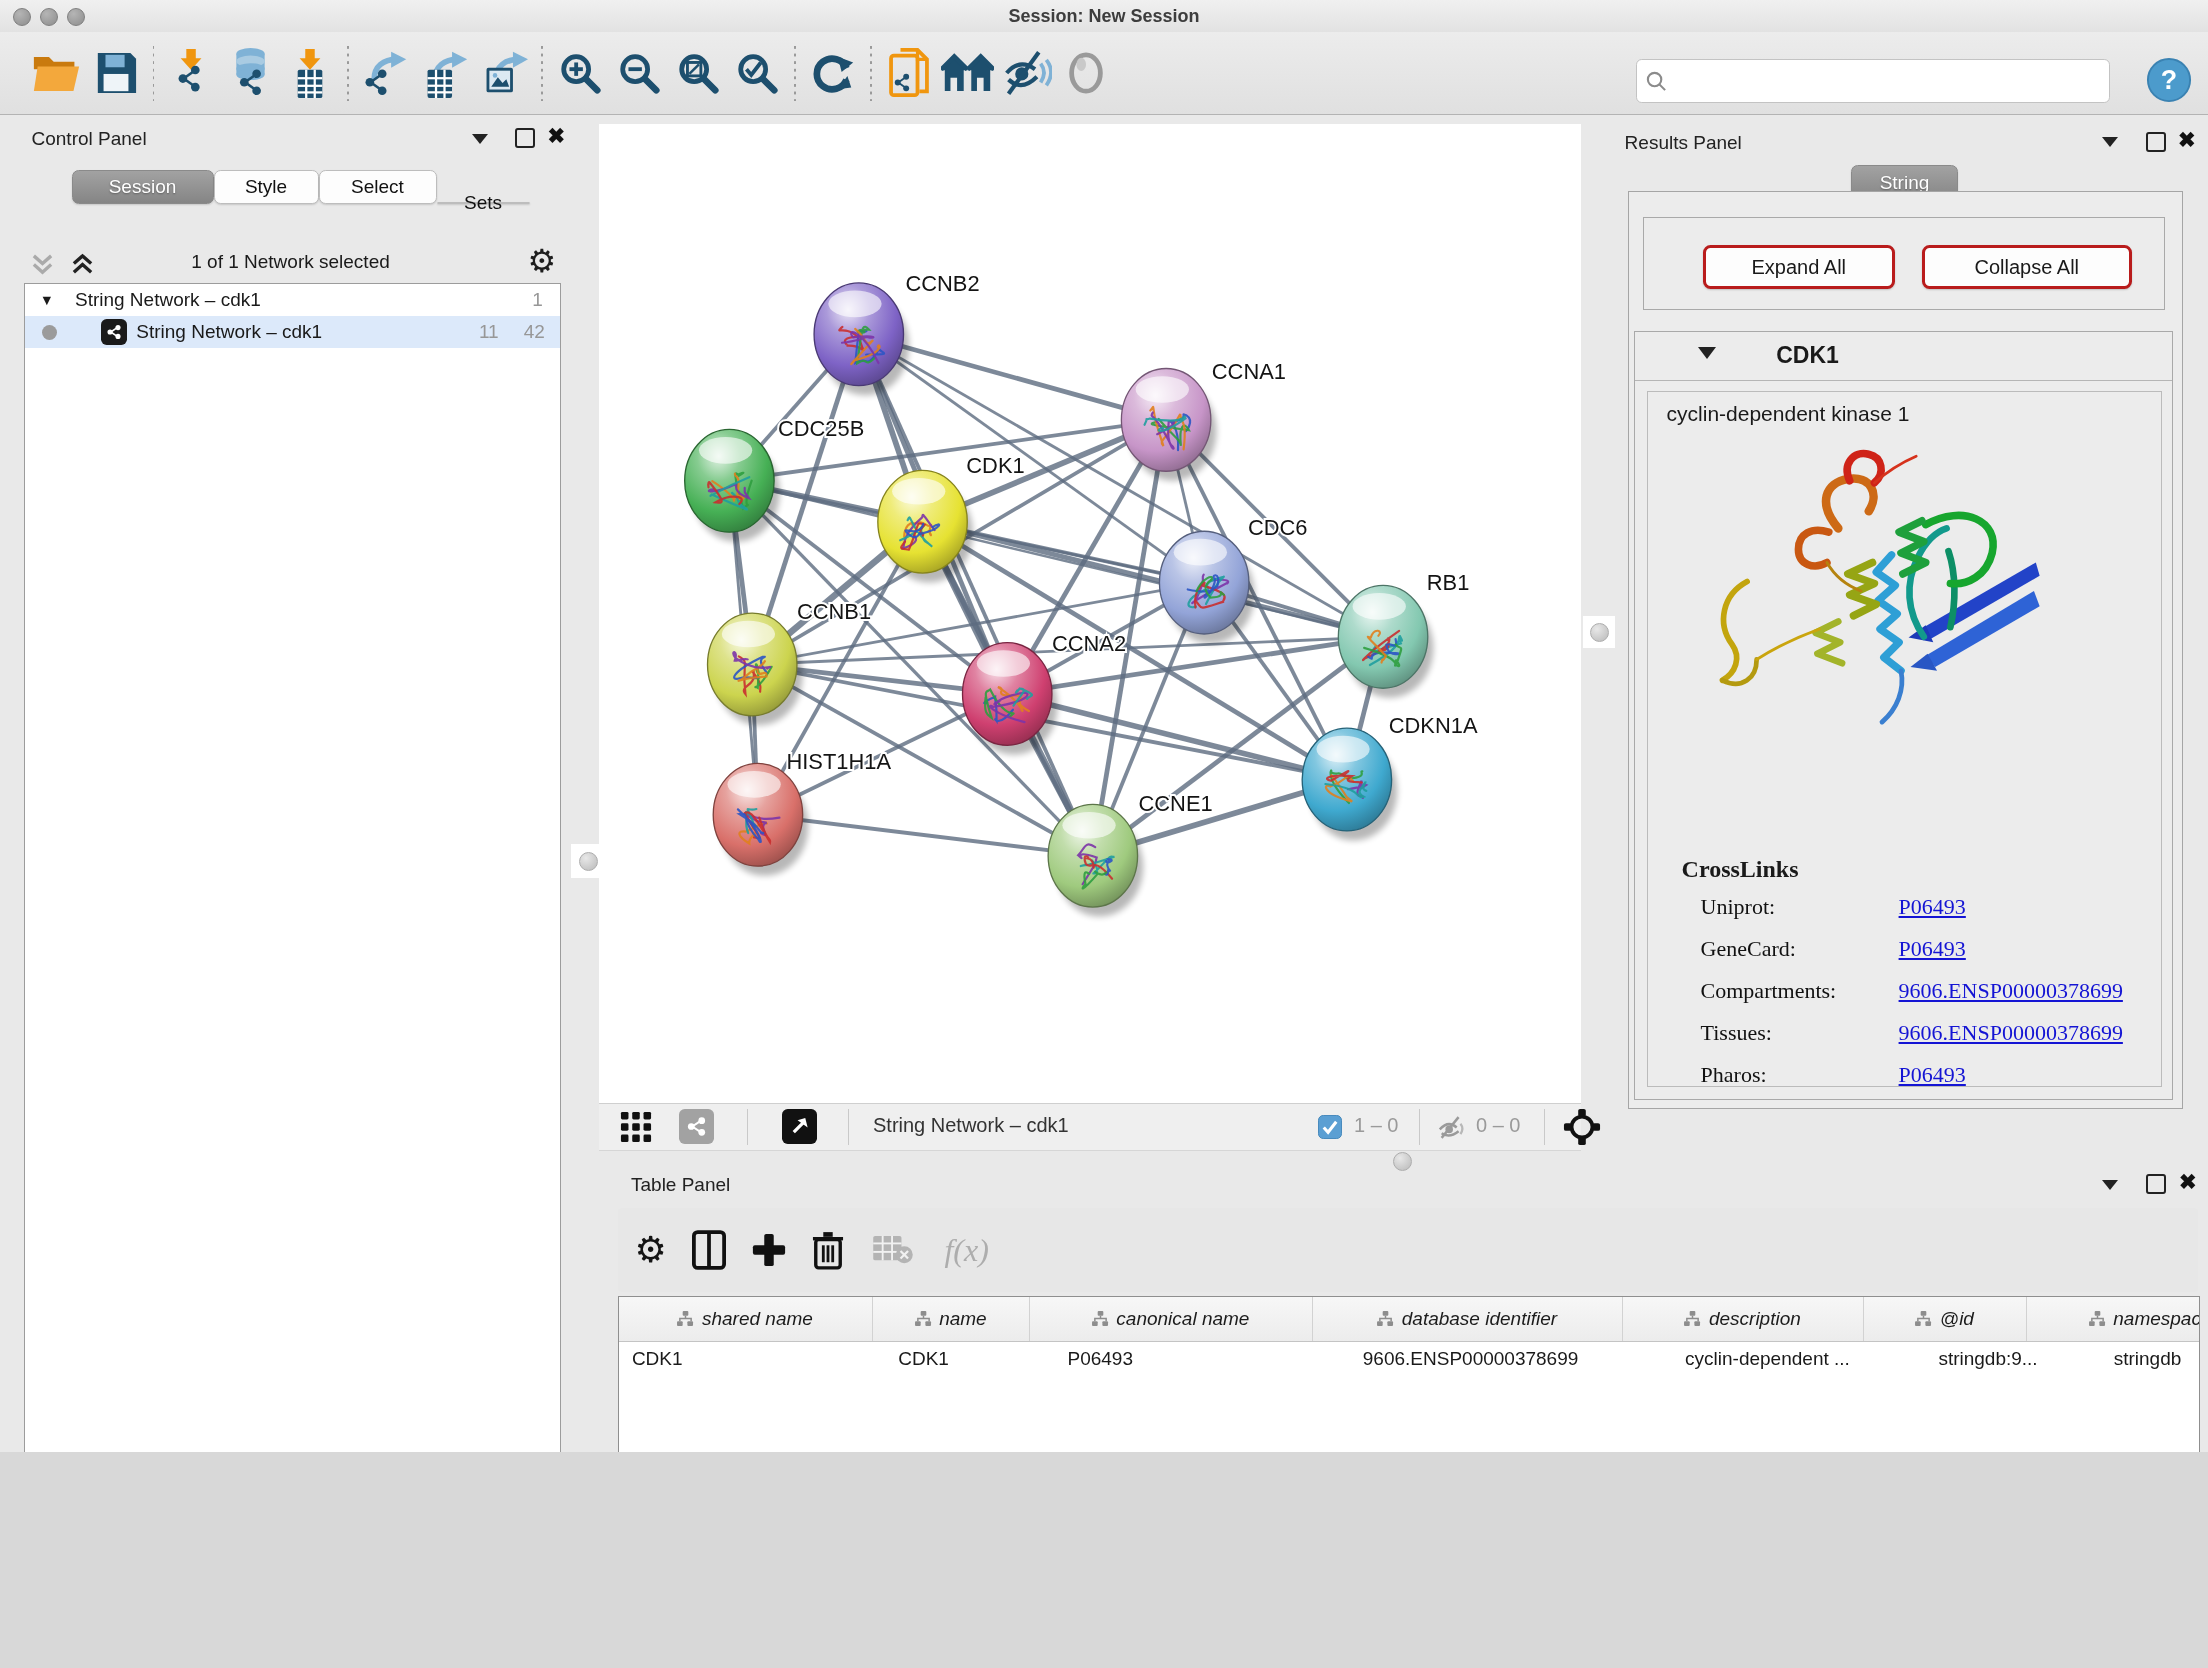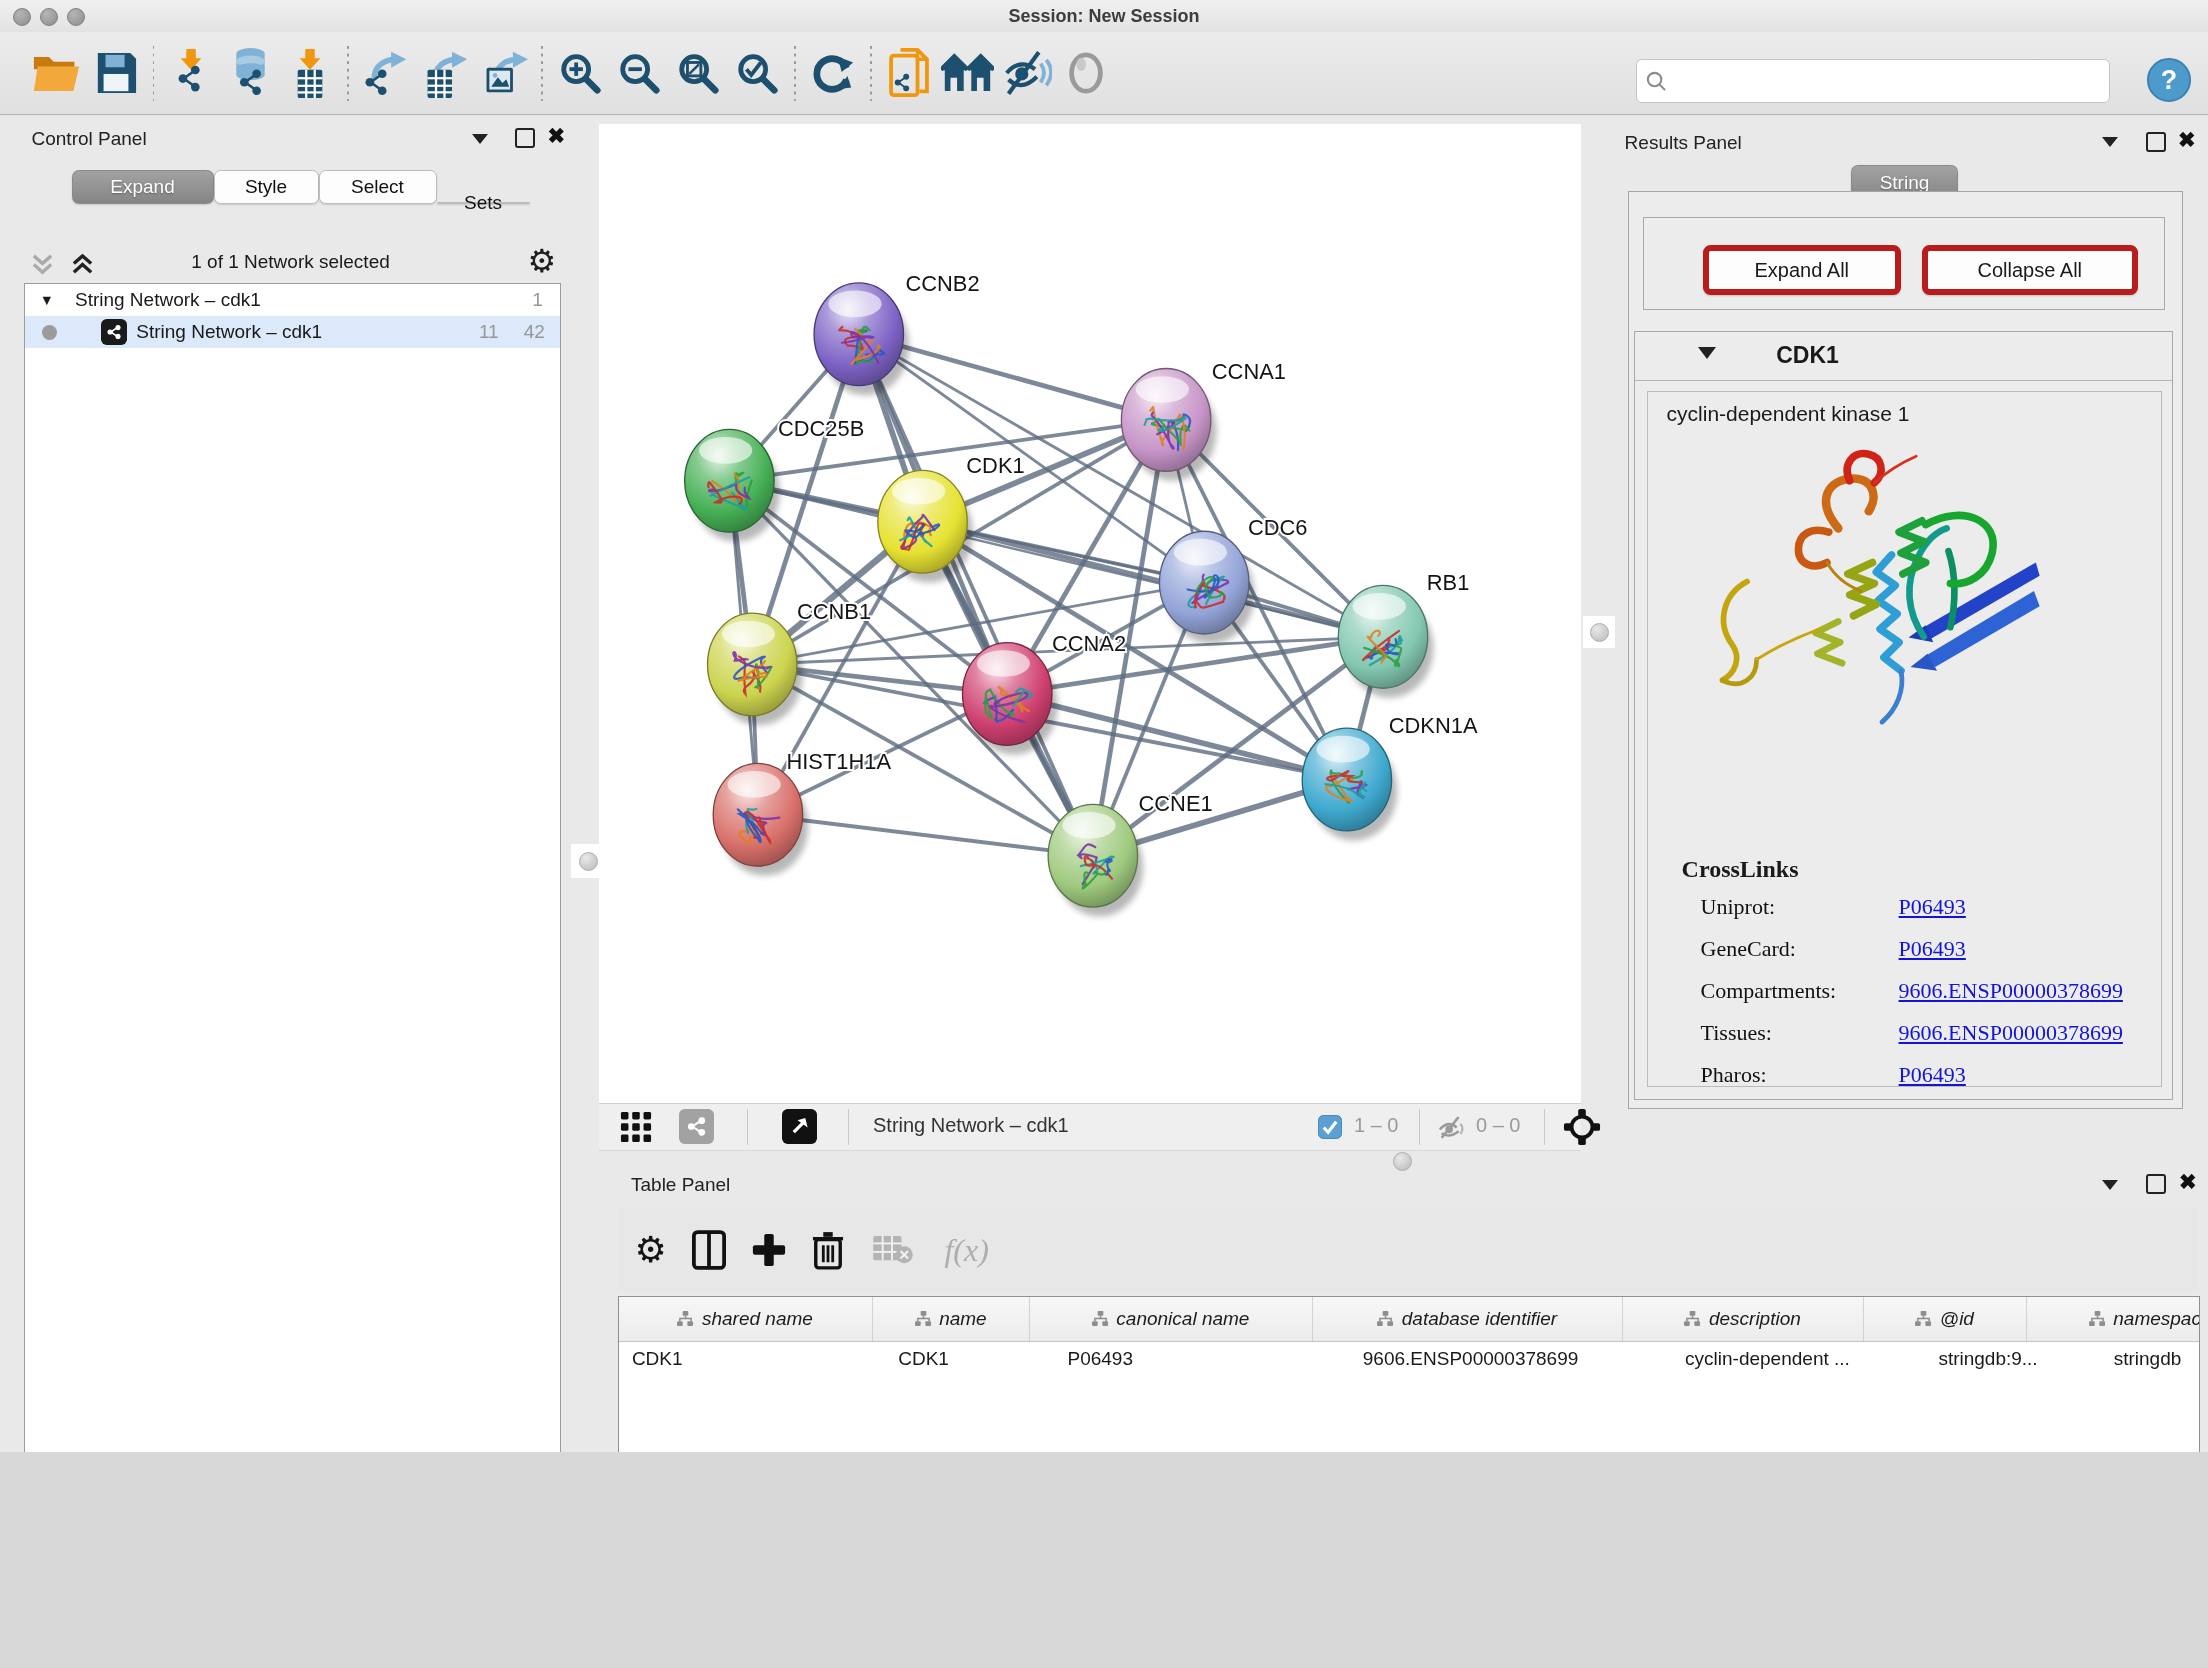--- a/index.html
+++ b/index.html
@@ -38,21 +38,21 @@
   
   #canvas{left:599px;top:124px;width:982px;height:980px;background:#fff;}
   #canvas-footer{left:599px;top:1103px;width:982px;height:46px;background:#efefef;border-top:1px solid #cfcfcf;border-bottom:1px solid #d6d6d6;}
   .cf-div{position:absolute;top:4.8px;width:1px;height:36px;background:#c9c9c9;}
   .cf-txt{position:absolute;font-size:20px;color:#333;}
   .cf-cnt{position:absolute;font-size:20px;color:#9a9a9a;}
   
   #results-panel{left:1617px;top:124px;width:592px;height:1474px;}
   #rp-outer{position:absolute;left:10.5px;top:67px;width:553px;height:916px;border:1.9px solid #a5a5a5;background:#ececec;}
   .rp-box{position:absolute;border:1px solid #a9a9a9;background:#ececec;}
-  .btn{background:#fdfdfd;border:6px solid #b91c1c;border-radius:7.6px;font-size:20px;display:flex;
+  .btn{background:#fdfdfd;border:3px solid #b91c1c;border-radius:7.6px;font-size:20px;display:flex;
        align-items:center;justify-content:center;box-shadow:0 1px 1.9px rgba(0,0,0,.18);cursor:pointer;}
   .serif{font-family:"Liberation Serif",serif;}
   .xl-label{font-size:22px;color:#111;}
   .xl-link{font-size:22px;color:#1414d4;text-decoration:underline;}
   
   #table-panel{left:609px;top:1170px;width:1588px;height:373px;}
   #tp-toolbar{position:absolute;left:8.6px;top:38px;width:1580px;height:84px;background:#e7e7e7;border-radius:3.8px;
               display:flex;align-items:center;}
   #tp-table{position:absolute;left:8.6px;top:126px;width:1580px;height:243px;background:#fff;border:1.9px solid #8f8f8f;overflow:hidden;}
   .th-row{display:flex;height:44px;background:linear-gradient(#f7f7f7,#ececec);border-bottom:1px solid #c4c4c4;font-style:italic;}
@@ -300,21 +300,21 @@
         <text x="24" y="33" text-anchor="middle" font-size="28" font-weight="bold" fill="#fff" font-family="Liberation Sans,sans-serif">?</text>
       </svg>
   </div>
 
   <div id="control-panel" class="abs">
     <div class="panel-title abs" style="left:22px;top:3.8px">Control Panel</div>
     <div class="pc-btn tri" style="left:462px;top:9.5px"></div>
     <div class="pc-btn float-btn" style="left:505px;top:3.8px"></div>
     <div class="pc-btn close-x" style="left:538px;top:3.8px">✖</div>
     <div id="cp-tabs" class="abs" style="left:62px;top:46px;display:flex;height:34px">
-        <div class="tab sel" style="width: 140px;">Expand</div>
+        <div class="tab sel" style="width: 140px;">Session</div>
         <div class="tab" style="width: 103px;">Style</div>
         <div class="tab" style="width: 116px;">Select</div>
         <div class="tab" style="width: 91px; margin-top: 32px;">Sets</div>
       </div>
     <span class="abs" style="left:19px;top:129px">
       <svg width="27" height="23" viewBox="0 0 28 24">
           <polyline points="5,3 14,11 23,3" fill="none" stroke="#aaa" stroke-width="3.5"></polyline>
           <polyline points="5,12 14,20 23,12" fill="none" stroke="#aaa" stroke-width="3.5"></polyline>
         </svg>
     </span>

